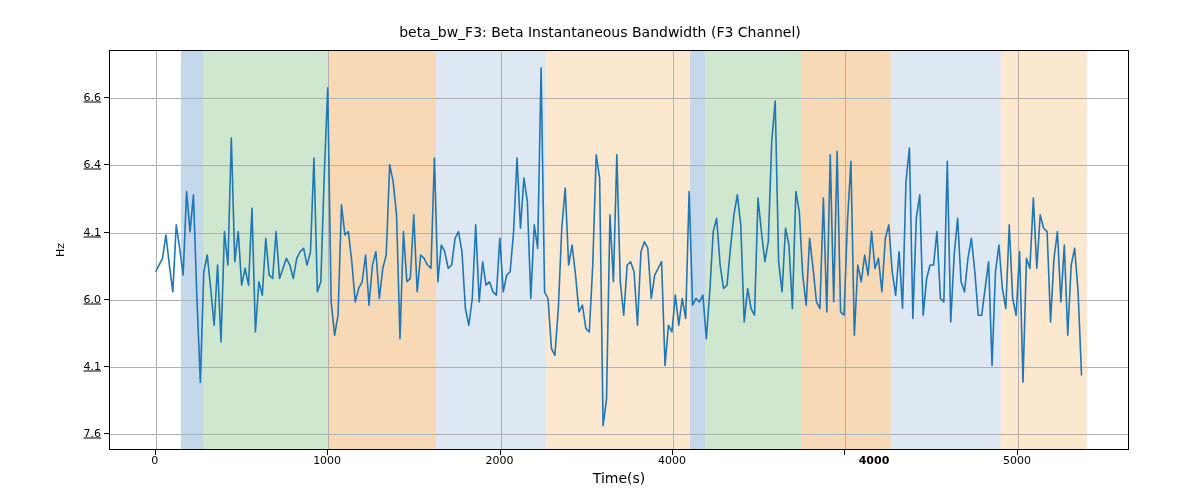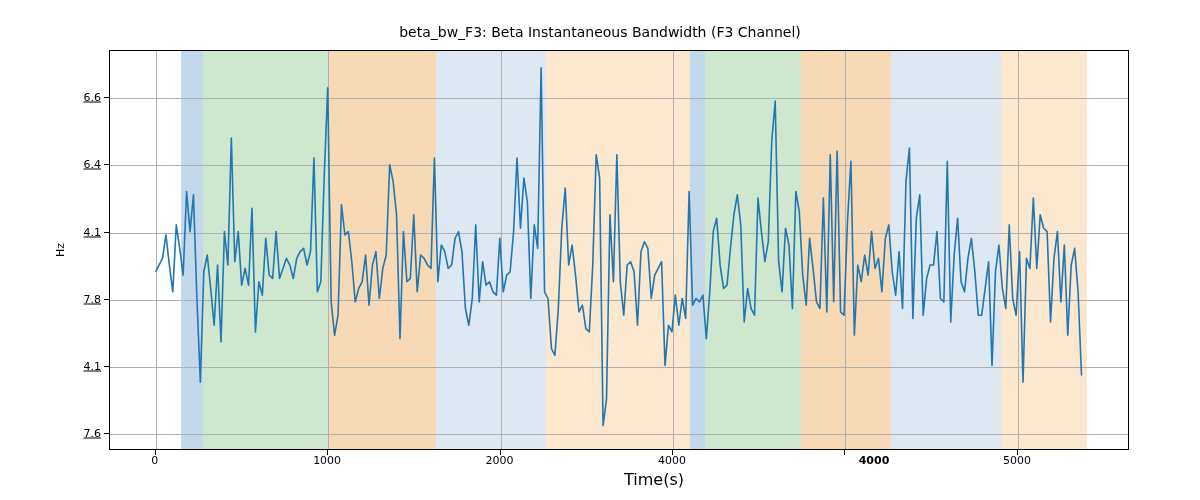--- a/index.html
+++ b/index.html
@@ -84,22 +84,21 @@
     left: 60px;
     top: 250px;
     transform: translate(-50%,-50%) rotate(-90deg);
     font-size: 11px;
   }
   .xlabel {
     position: absolute;
     left: 619px;
     top: 470px;
     transform: translateX(-50%);
-    font-size: 16px;
-    margin-left: 35px;
+    font-size: 14px;
   }
   svg.line-plot {
     position: absolute;
     left: 0;
     top: 0;
     width: 100%;
     height: 100%;
     overflow: visible;
   }
   .series-line {
@@ -147,21 +146,21 @@
     </div>
 
   <div class="ylabel">Hz</div>
   <div class="xlabel">Time(s)</div>
 
   <div id="tick-layer">
       <div class="ytick-label" style="top: 433.193px; left: 21px; right: auto;">7.6</div>
       <div class="tickmark-y" style="top: 433.193px;"></div>
       <div class="ytick-label" style="top: 365.966px; left: 21px; right: auto;">4.1</div>
       <div class="tickmark-y" style="top: 365.966px;"></div>
-      <div class="ytick-label" style="top: 298.739px; left: 21px; right: auto;">7.8</div>
+      <div class="ytick-label" style="top: 298.739px; left: 21px; right: auto;">6.0</div>
       <div class="tickmark-y" style="top: 298.739px;"></div>
       <div class="ytick-label" style="top: 231.513px; left: 21px; right: auto;">4.1</div>
       <div class="tickmark-y" style="top: 231.513px;"></div>
       <div class="ytick-label" style="top: 164.286px; left: 21px; right: auto;">6.4</div>
       <div class="tickmark-y" style="top: 164.286px;"></div>
       <div class="ytick-label" style="top: 97.0588px; left: 21px; right: auto;">6.6</div>
       <div class="tickmark-y" style="top: 97.0588px;"></div>
       <div class="xtick-label" style="left: 154.697px;">0</div>
       <div class="tickmark-x" style="left: 154.697px;"></div>
       <div class="xtick-label" style="left: 327.14px;">1000</div>

